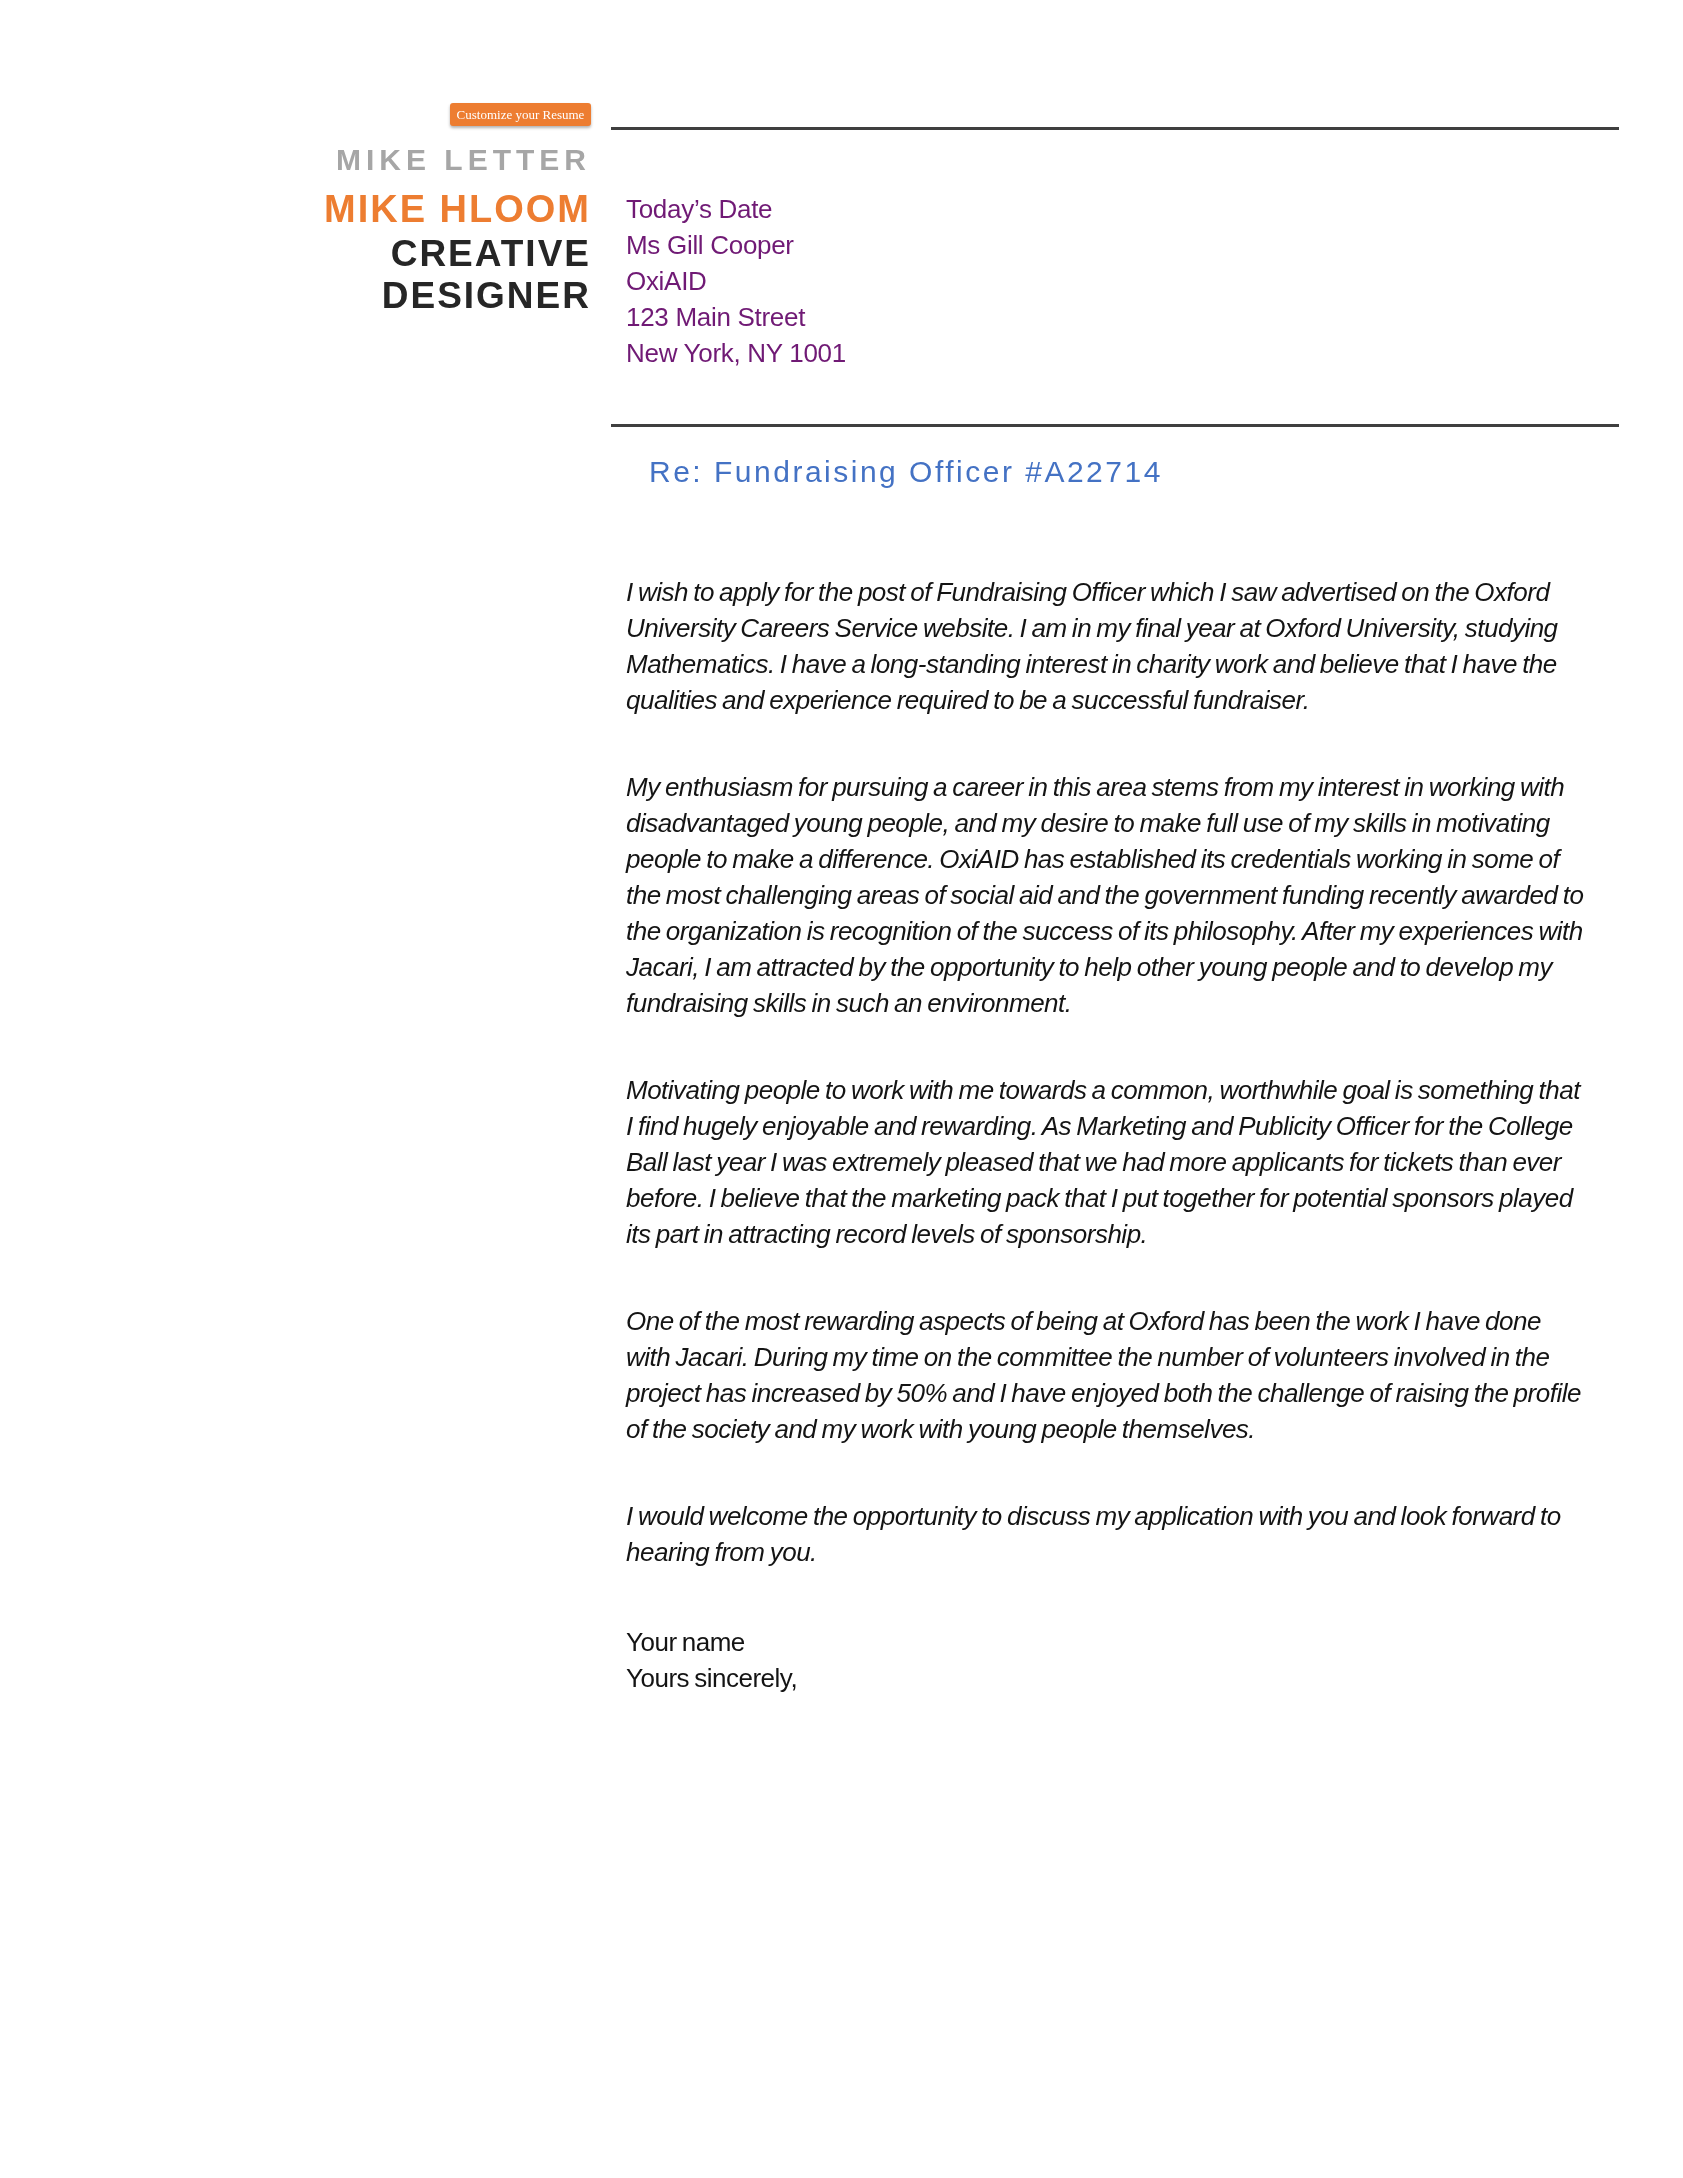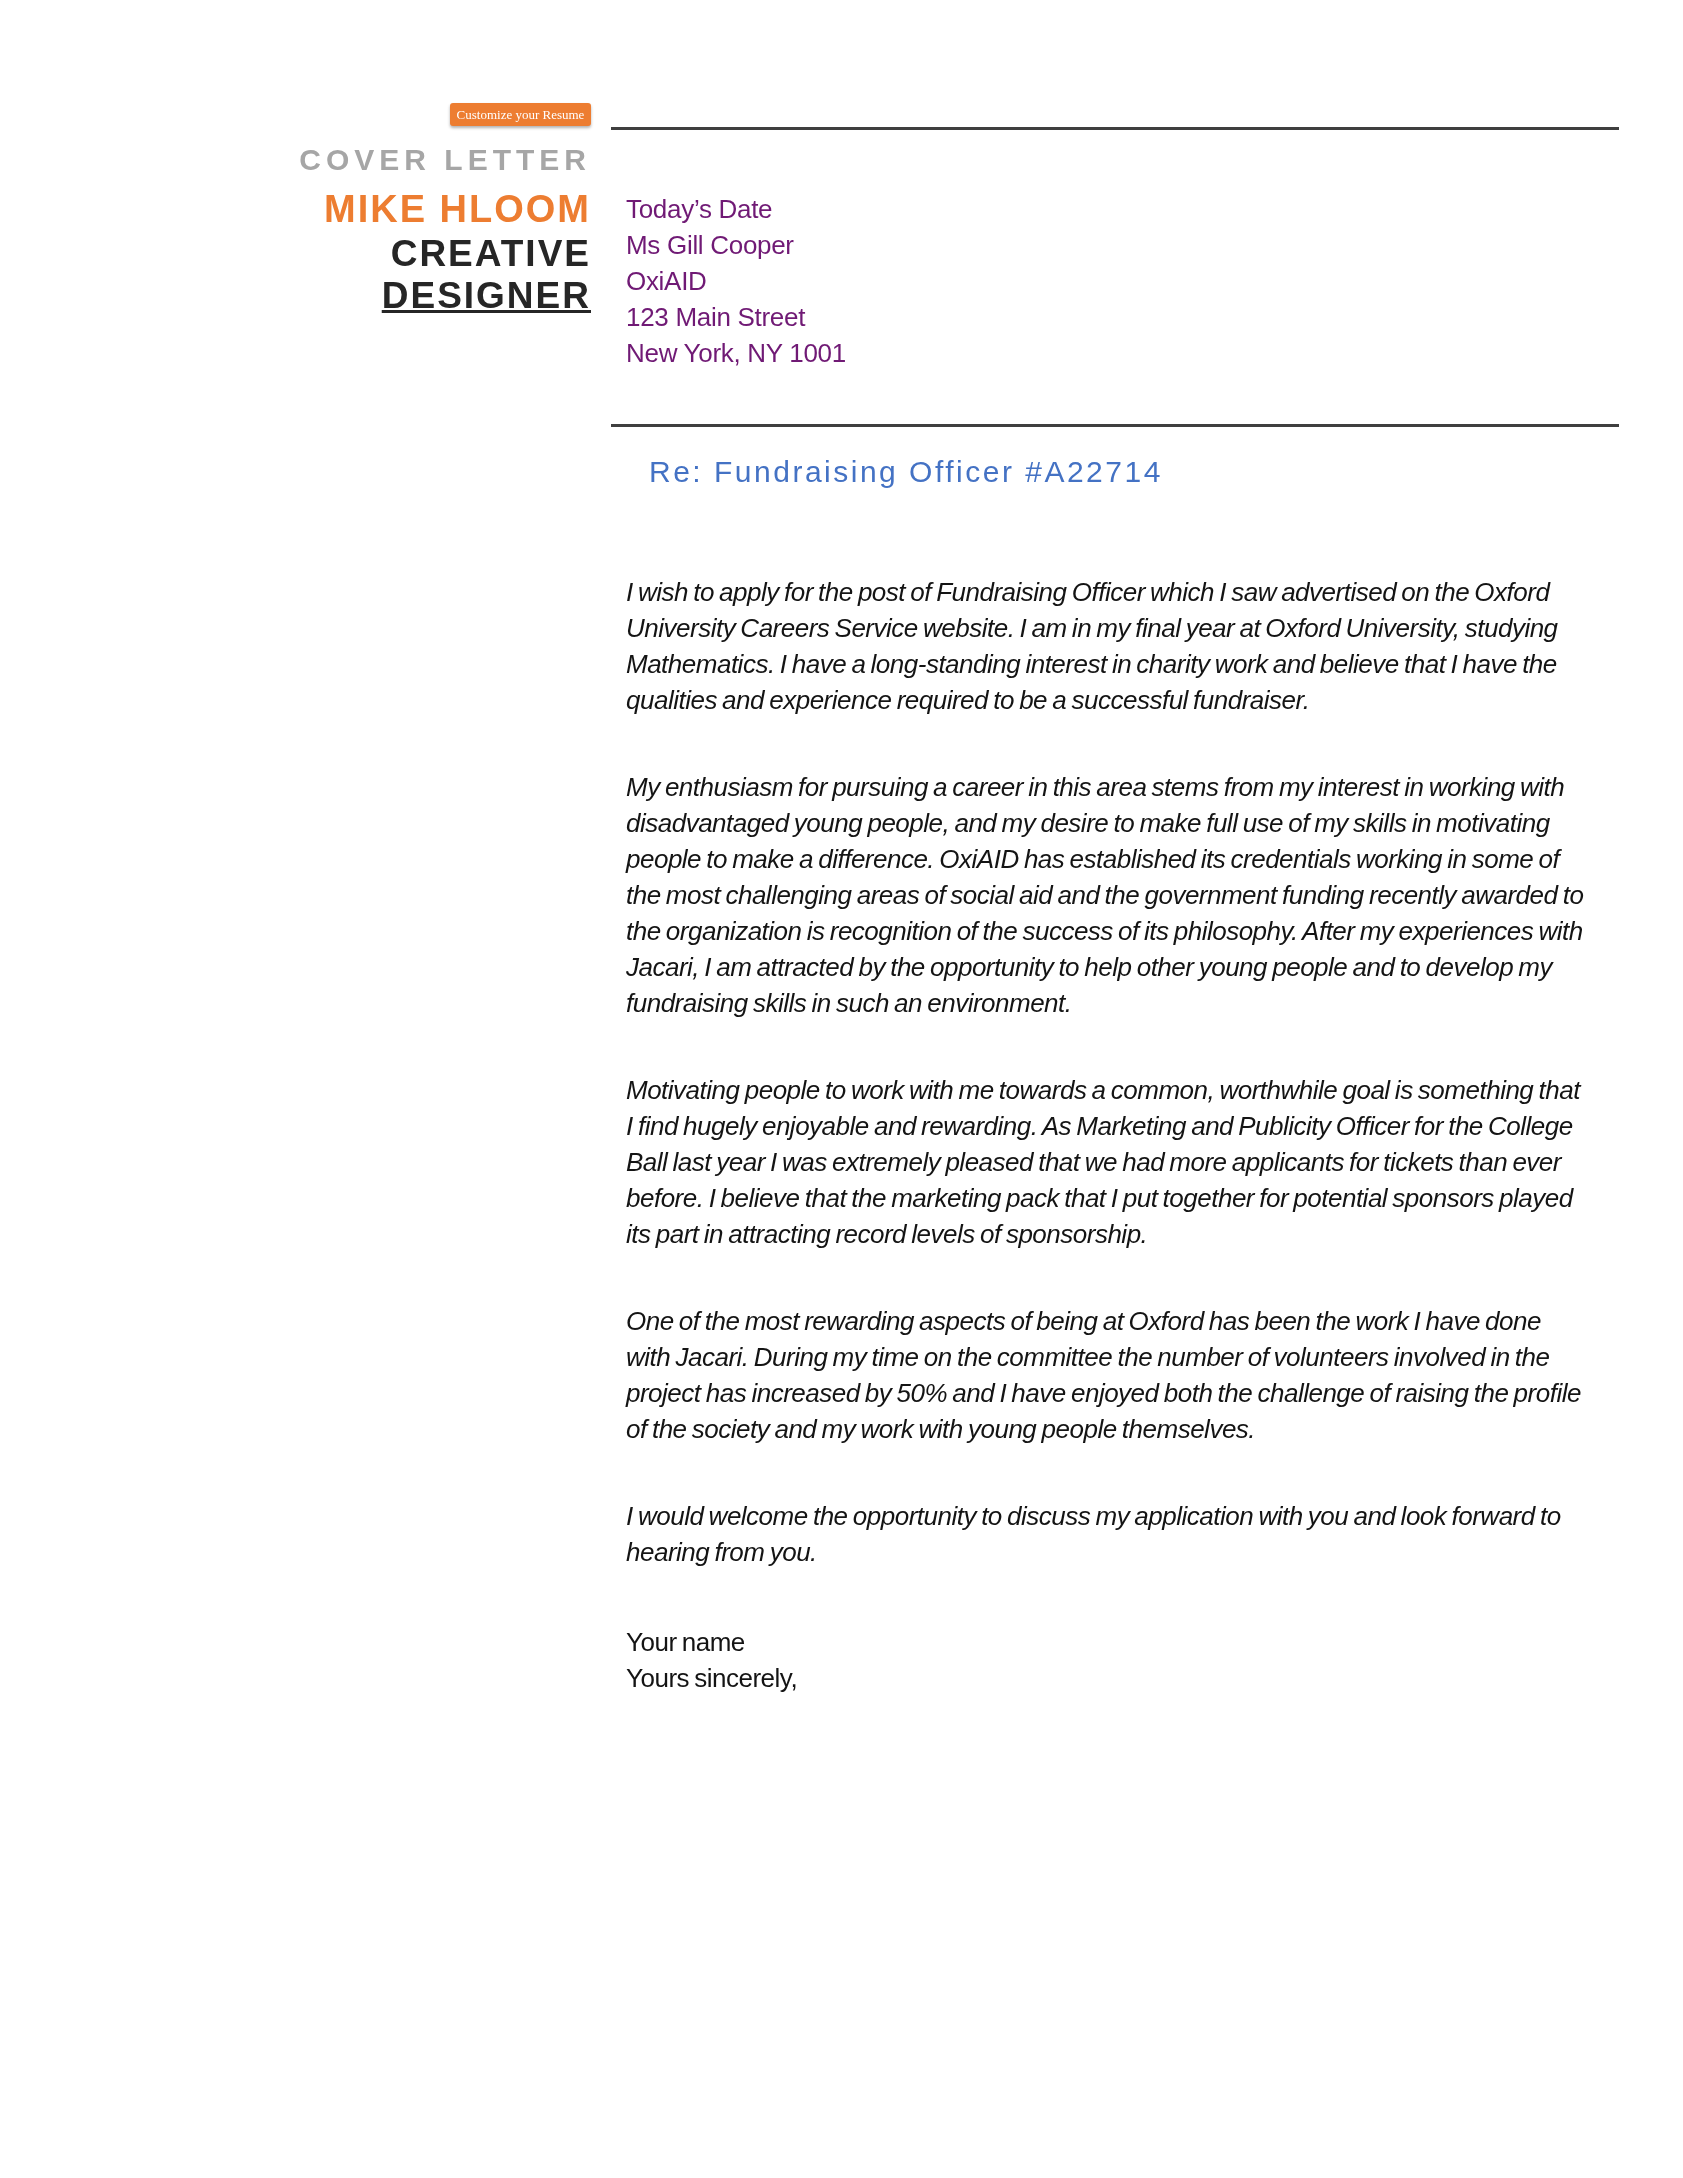--- a/index.html
+++ b/index.html
@@ -62,21 +62,21 @@
     letter-spacing: 5px;
     color: #a6a6a6;
   }
   .author-name {
     top: 188px;
     font-size: 38px;
     letter-spacing: 2px;
     color: #ed7d31;
   }
   .job-line1 { top: 233px; font-size: 37px; letter-spacing: 2px; color: #262626; }
-  .job-line2 { top: 275px; font-size: 37px; letter-spacing: 2px; color: #262626; text-decoration: underline; }
+  .job-line2 { top: 275px; font-size: 37px; letter-spacing: 2px; color: #262626; }
 
   .recipient {
     position: absolute;
     left: 626px;
     top: 191px;
     font-size: 26px;
     line-height: 36px;
     letter-spacing: -0.3px;
     color: #701a75;
   }
@@ -126,21 +126,21 @@
 </style>
 </head>
 <body>
 
 <div class="page">
 
   <div class="badge">Customize your Resume</div>
 
   <div class="rule rule-top"></div>
 
-  <div class="hdr-line eyebrow">COVER LETTER</div>
+  <div class="hdr-line eyebrow">MIKE LETTER</div>
 
   <div class="hdr-line author-name">MIKE HLOOM</div>
 
   <div class="hdr-line job-line1">CREATIVE</div>
 
   <div class="hdr-line job-line2">DESIGNER</div>
 
   <div class="recipient">
     <div>Today’s Date</div>
     <div>Ms Gill Cooper</div>

